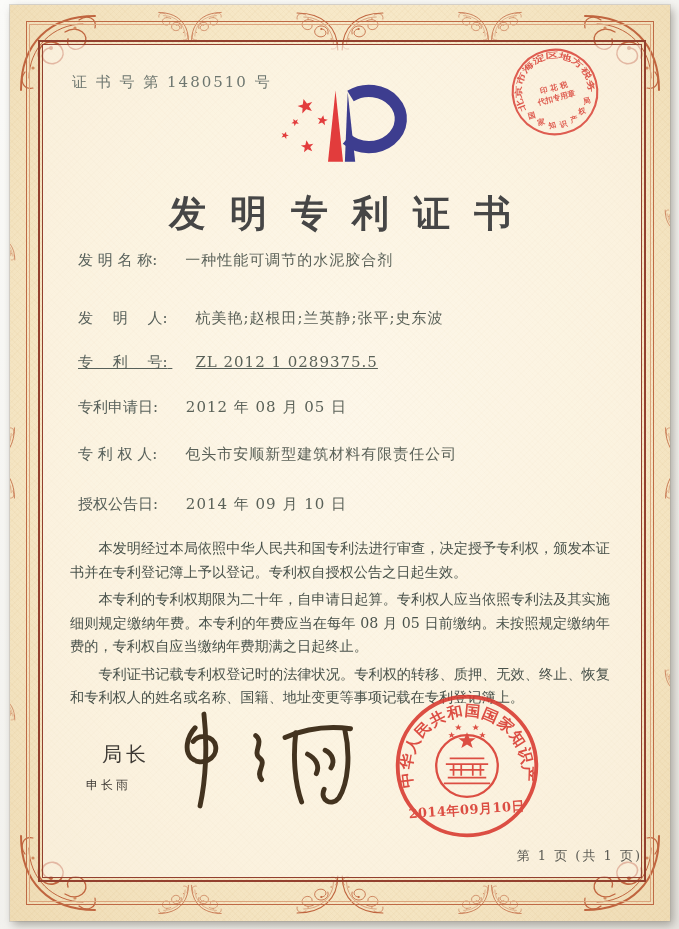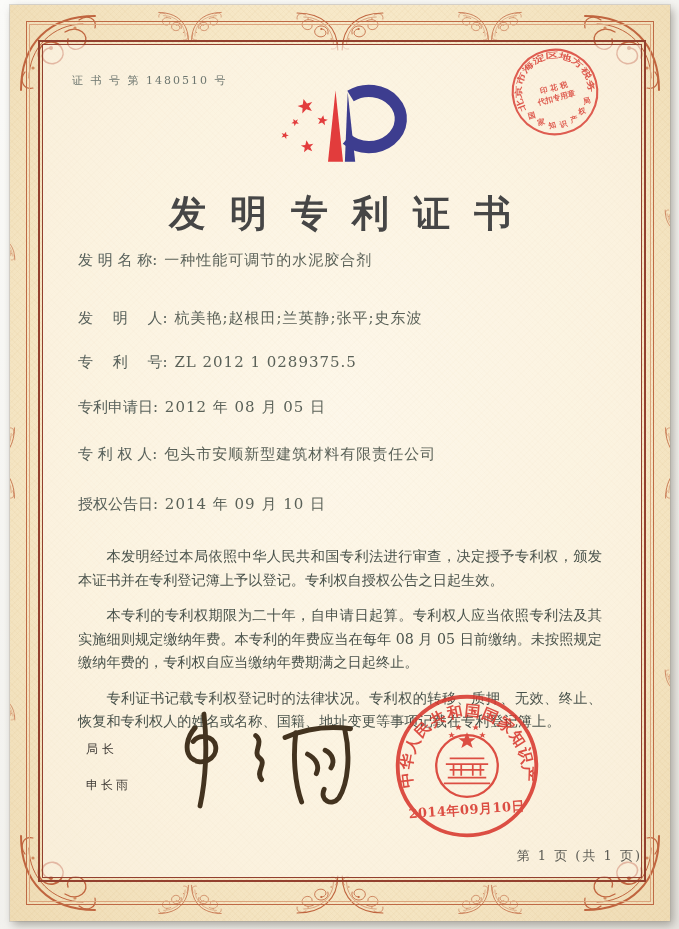--- a/index.html
+++ b/index.html
@@ -14,35 +14,35 @@
       repeating-linear-gradient(45deg,rgba(198,155,88,.05) 0 1px,transparent 1px 4px),
       repeating-linear-gradient(-45deg,rgba(198,155,88,.05) 0 1px,transparent 1px 4px),
       radial-gradient(ellipse at 50% 45%,#fbf2dd 0%,#f7e9c9 55%,#efdcb5 100%);
     box-shadow:3px 4px 9px rgba(110,105,95,.55),0 0 0 1px #dedbd4;
   }
   .ornaments{position:absolute;inset:0;width:100%;height:100%;pointer-events:none;}
   .deco-line{position:absolute;inset:16px;border:1px solid #bf6a45;pointer-events:none;}
   .deco-line2{position:absolute;inset:19px;border:1px solid #dca47c;pointer-events:none;}
   .frame{position:absolute;left:28px;top:35px;width:604px;height:838px;border:2px solid #93402e;}
   .frame-inner{position:absolute;inset:2px;border:1px solid #93402e;background:rgba(255,252,244,.55);}
-  .cert-no{position:absolute;left:62px;top:68px;font-size:11px;letter-spacing:2px;color:#6d766f;}
+  .cert-no{position:absolute;left:62px;top:68px;font-size:15px;letter-spacing:2px;color:#6d766f;}
   .logo{position:absolute;left:258px;top:72px;width:150px;height:98px;}
   .title{
     position:absolute;left:28px;top:184px;width:604px;text-align:center;
     font-size:37px;font-weight:600;color:#464646;letter-spacing:24px;text-indent:24px;
   }
   .fields{position:absolute;left:68px;top:246px;width:530px;font-size:15px;color:#57605a;}
   .frow{position:absolute;left:0;white-space:nowrap;}
-  .frow .fvalue{margin-left:2px;letter-spacing:1px;color:#5a6158;}
+  .frow .fvalue{margin-left:23px;letter-spacing:1px;color:#5a6158;}
   .body-text{
     position:absolute;left:56px;top:528px;width:548px;
     font-size:14.2px;line-height:23.5px;color:#49524b;text-align:justify;
   }
-  .body-text p{margin:12px;text-indent:2em;}
-  .sig-title{position:absolute;left:76px;top:736px;font-size:12px;letter-spacing:4px;color:#3e3a35;}
+  .body-text p{margin:4px;text-indent:2em;}
+  .sig-title{position:absolute;left:92px;top:736px;font-size:20px;letter-spacing:4px;color:#3e3a35;}
   .sig-name{position:absolute;left:76px;top:772px;font-size:12px;letter-spacing:3px;color:#3e3a35;}
   .signature{position:absolute;left:148px;top:700px;width:215px;height:110px;z-index:2;}
   .office-seal{position:absolute;left:380px;top:684px;width:154px;height:154px;z-index:3;opacity:.88;}
   .tax-seal{position:absolute;left:498px;top:40px;width:94px;height:94px;z-index:3;opacity:.8;transform:rotate(-15deg);}
   .footer{position:absolute;left:28px;top:842px;width:604px;text-align:right;font-size:13px;letter-spacing:2px;color:#5c5c55;}
   .seal-text{font-family:"DejaVu Serif","Liberation Serif",serif;}
 </style>
 </head>
 <body>
 
@@ -119,21 +119,21 @@
 
   <div class="fields">
     <div class="frow" style="top:0;">
       <span class="flabel">发 明 名 称:</span>
       <span class="fvalue">一种性能可调节的水泥胶合剂</span>
     </div>
     <div class="frow" style="top:58px;">
       <span class="flabel">发　 明　 人:</span>
       <span class="fvalue">杭美艳;赵根田;兰英静;张平;史东波</span>
     </div>
-    <div class="frow" style="top:102px;">
+    <div class="frow" style="top:102px;text-decoration:underline;">
       <span class="flabel">专　 利　 号:</span>
       <span class="fvalue">ZL 2012 1 0289375.5</span>
     </div>
     <div class="frow" style="top:147px;">
       <span class="flabel">专利申请日:</span>
       <span class="fvalue">2012 年 08 月 05 日</span>
     </div>
     <div class="frow" style="top:194px;">
       <span class="flabel">专 利 权 人:</span>
       <span class="fvalue">包头市安顺新型建筑材料有限责任公司</span>

